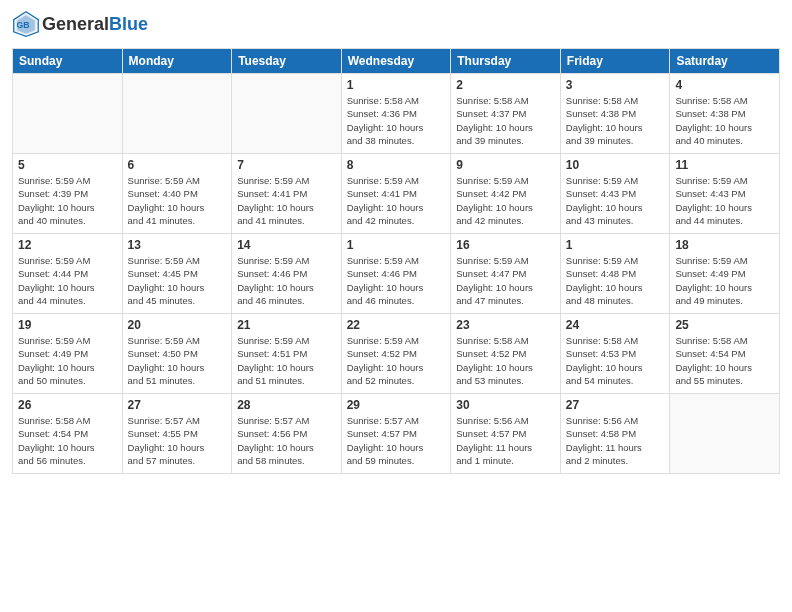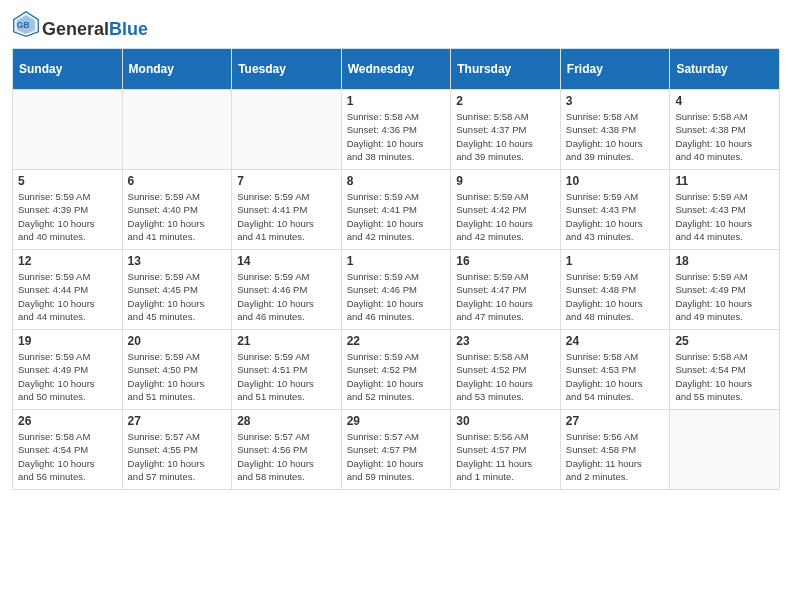--- a/index.html
+++ b/index.html
@@ -16,21 +16,21 @@
       padding: 10px 12px;
     }
     .header {
       display: flex;
       justify-content: space-between;
       align-items: flex-start;
       margin-bottom: 8px;
     }
     .logo {
       display: flex;
-      align-items: flex-end;
+      align-items: center;
       gap: 2px;
     }
     .logo-text {
       font-size: 18px;
       font-weight: bold;
       color: #333;
       line-height: 1.1;
     }
     .logo-icon {
       width: 28px;
@@ -51,21 +51,21 @@
     }
     table {
       width: 100%;
       border-collapse: collapse;
       table-layout: fixed;
     }
     .day-header {
       background-color: #1a6eb5;
       color: white;
       text-align: left;
-      padding: 13px 6px;
+      padding: 5px 6px;
       font-size: 12px;
       font-weight: bold;
       border: 1px solid #ddd;
     }
     .cal-cell {
       border: 1px solid #ddd;
       vertical-align: top;
       padding: 4px 5px;
       height: 80px;
       background: #fff;

